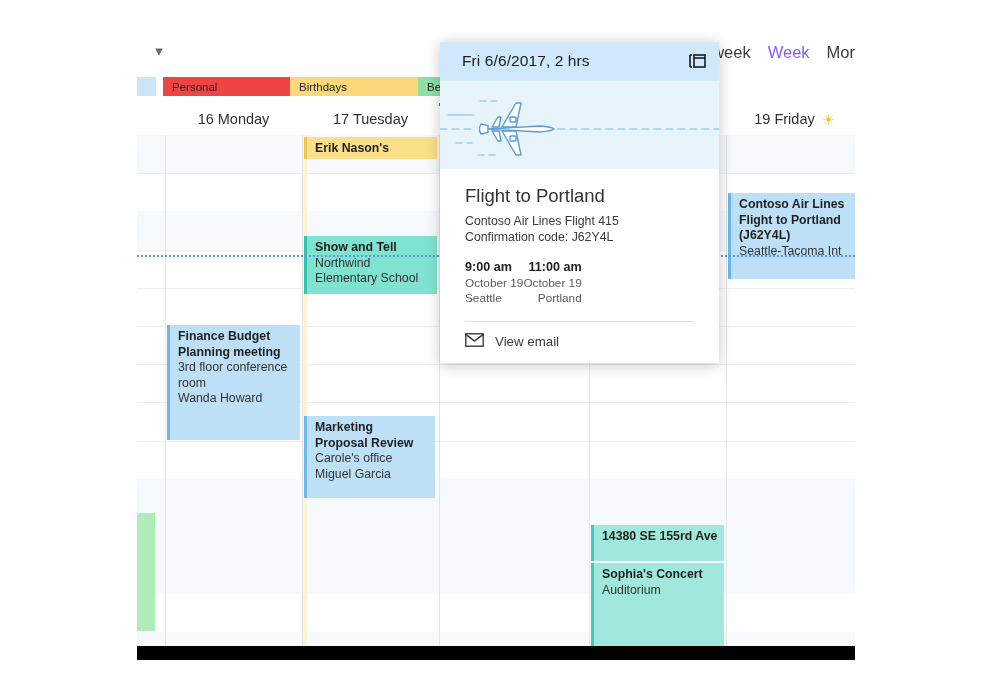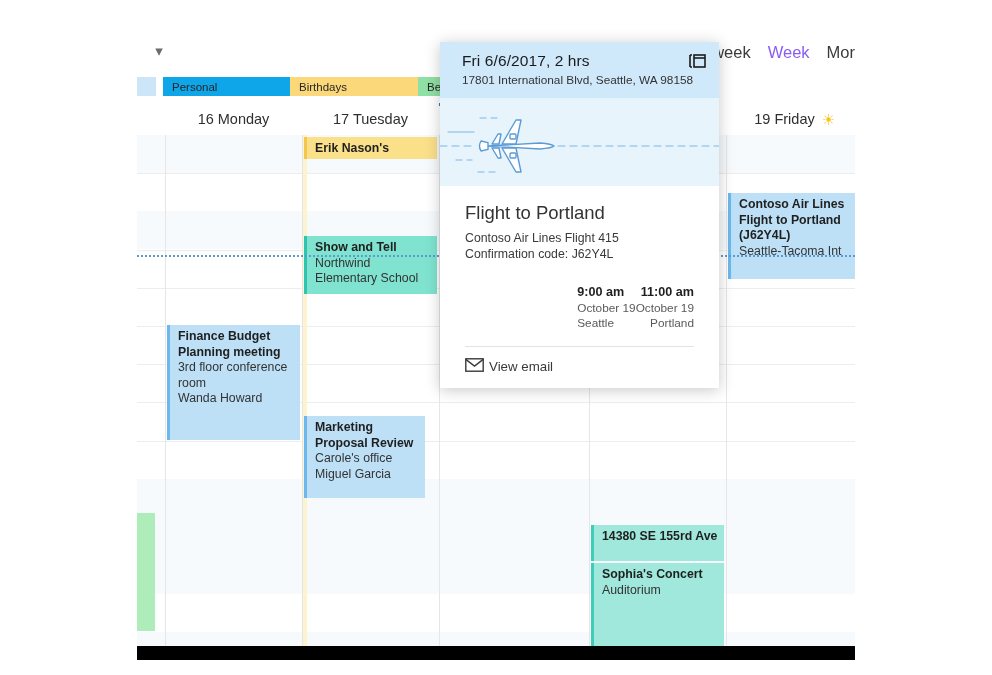--- a/index.html
+++ b/index.html
@@ -42,21 +42,21 @@
   }
   .chipsliver{
     position:absolute;left:0px;top:3px;width:19px;height:19px;background:#cde6f7;
   }
   .chip{
     position:absolute;top:3px;height:19px;
     font-size:11.5px;color:#262626;
     display:flex;align-items:center;padding-left:9px;
     box-sizing:border-box;white-space:nowrap;overflow:hidden;
   }
-  #chip0{left:26px;width:138px;background:#0ea5e9;}
+  #chip0{left:26px;width:138px;background:#ef4444;}
   #chip1{left:153px;width:136px;background:#fbd97a;}
   #chip2{left:281px;width:131px;background:#8fe0a4;}
   
   #dayhdr{
     position:absolute;left:0;top:81px;width:718px;height:32px;
     background:#ffffff;
   }
   .daycol-h{
     position:absolute;top:0;height:32px;
     display:flex;align-items:center;justify-content:center;gap:7px;
@@ -119,27 +119,27 @@
   #cardbody{padding:16px 25px 0px 25px;}
   #cardbody .name{font-size:18.5px;color:#333333;font-weight:normal;}
   #cardbody .l1{font-size:12.3px;color:#3a3a3a;margin-top:7px;}
   #cardbody .l2{font-size:12.3px;color:#3a3a3a;margin-top:2px;}
   #route{
     display:flex;align-items:center;margin-top:21px;
   }
   #route .code{font-size:19px;color:#3d3d3d;letter-spacing:.5px;}
   #route .plane{font-size:15px;color:#6d6d6d;margin:0 9px 0 11px;}
   #route .dash{flex:1;height:1px;background:#c7c7c7;margin:0 10px;}
-  #times{display:flex;justify-content:flex-end;margin-top:24px;}
+  #times{display:flex;justify-content:flex-start;margin-top:16px;}
   #times .blk{font-size:11.8px;color:#5a5a5a;line-height:15.5px;}
   #times .blk.r{text-align:right;}
   #times .blk .hr{font-size:12.6px;color:#1f1f1f;font-weight:bold;}
   #cardfoot{
     margin:14px 25px 0 25px;border-top:1px solid #e3e3e3;
-    padding:11px 0 13px 0;display:flex;align-items:center;gap:5px;
+    padding:11px 0 13px 0;display:flex;align-items:center;gap:11px;
     font-size:13.3px;color:#3a3a3a;cursor:pointer;
   }
 </style>
 </head>
 <body>
 
 <div id="frame">
   <div id="screen">
 
     <div id="topbar">
@@ -212,21 +212,21 @@
         <div class="ev teal" style="left: 167px; width: 133px; top: 101px; height: 58px;">
           <div class="t">Show and Tell</div>
           <div class="s">Northwind</div>
           <div class="s">Elementary School</div>
         </div>
         <div class="ev blue" style="left: 30px; width: 133px; top: 190px; height: 115px;">
           <div class="t">Finance Budget Planning meeting</div>
           <div class="s">3rd floor conference room</div>
           <div class="s">Wanda Howard</div>
         </div>
-        <div class="ev blue" style="left: 167px; width: 121px; top: 281px; height: 82px;">
+        <div class="ev blue" style="left: 167px; width: 131px; top: 281px; height: 82px;">
           <div class="t">Marketing Proposal Review</div>
           <div class="s">Carole's office</div>
           <div class="s">Miguel Garcia</div>
         </div>
         <div class="ev blue" style="left: 591px; width: 133px; top: 58px; height: 86px;">
           <div class="t">Contoso Air Lines Flight to Portland (J62Y4L)</div>
           <div class="s">Seattle-Tacoma Int</div>
         </div>
         <div class="ev lightteal" style="left: 454px; width: 133px; top: 390px; height: 36px;">
           <div class="t">14380 SE 155rd Ave</div>
@@ -234,21 +234,20 @@
         <div class="ev lightteal" style="left: 454px; width: 133px; top: 428px; height: 83px;">
           <div class="t">Sophia's Concert</div>
           <div class="s">Auditorium</div>
         </div>
         <div class="ev green" style="left: -22px; width: 40px; top: 378px; height: 118px;"></div>
       </div>
 
     <div id="card">
       <div id="cardhdr">
         <div class="ttl">Fri 6/6/2017, 2 hrs</div>
-        <div class="sub">17801 International Blvd, Seattle, WA 98158</div>
         <div id="winicon">
           <svg width="17" height="14" viewBox="0 0 17 14">
             <path d="M1 1 L1 13 M1 1 L3 1 M1 13 L3 13" stroke="#1b1b1b" stroke-width="1.6" fill="none"></path>
             <rect x="5" y="1" width="11" height="12" stroke="#1b1b1b" stroke-width="1.6" fill="none"></rect>
             <path d="M5 4 L16 4" stroke="#1b1b1b" stroke-width="1.6"></path>
           </svg>
         </div>
       </div>
 
       <div id="cardart">

